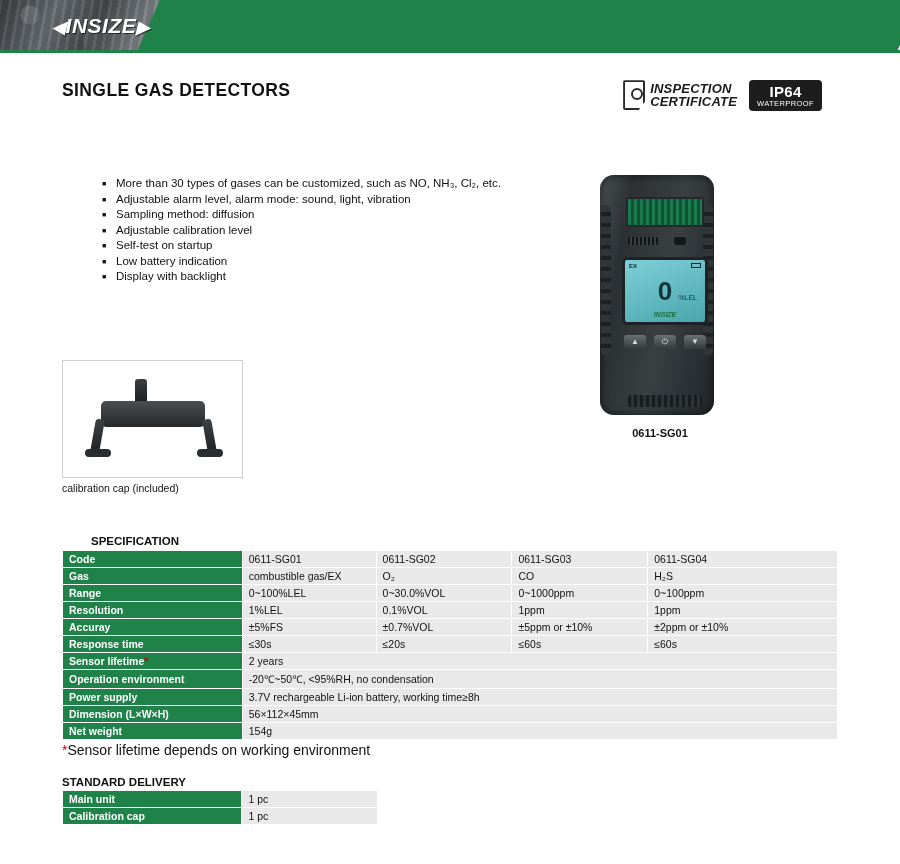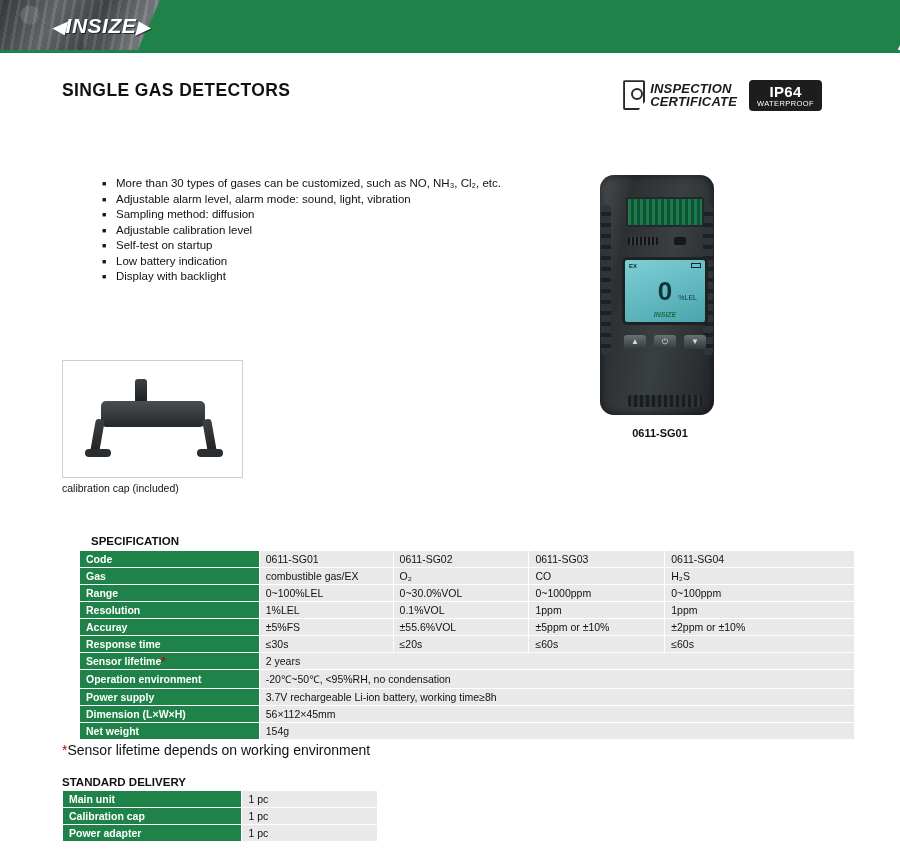--- a/index.html
+++ b/index.html
@@ -203,21 +203,21 @@
   }
 
   
   .sec-title {
     position:absolute; font-size: 11.5px; font-weight: bold; color:#111;
   }
   .spec-title { left: 64px; top: 535px; margin-left: 27px; }
   .delivery-title { left: 62px; top: 776px; }
 
   table { border-collapse: collapse; font-size: 10.5px; }
-  .spec-table { position:absolute; left: 62px; top: 550px; width: 776px; margin-left: 17px; }
+  .spec-table { position:absolute; left: 62px; top: 550px; width: 776px; }
   .spec-table td {
     border: 1px solid #ffffff;
     padding: 2px 6px;
     height: 17px;
     vertical-align: middle;
   }
   .lbl {
     background: #1e8249; color: #fff; font-weight: bold; width: 180px;
   }
   .val { background: #e9e9e9; color:#111; }
@@ -341,21 +341,21 @@
     <tr>
       <td class="lbl">Resolution</td>
       <td class="val c2">1%LEL</td>
       <td class="val c3">0.1%VOL</td>
       <td class="val c4">1ppm</td>
       <td class="val c5">1ppm</td>
     </tr>
     <tr>
       <td class="lbl">Accuray</td>
       <td class="val c2">±5%FS</td>
-      <td class="val c3">±55.6%VOL</td>
+      <td class="val c3">±0.7%VOL</td>
       <td class="val c4">±5ppm or ±10%</td>
       <td class="val c5">±2ppm or ±10%</td>
     </tr>
     <tr>
       <td class="lbl">Response time</td>
       <td class="val c2">≤30s</td>
       <td class="val c3">≤20s</td>
       <td class="val c4">≤60s</td>
       <td class="val c5">≤60s</td>
     </tr>
@@ -389,18 +389,14 @@
 <table class="delivery-table">
   <tbody>
     <tr>
       <td class="lbl">Main unit</td>
       <td class="val">1 pc</td>
     </tr>
     <tr>
       <td class="lbl">Calibration cap</td>
       <td class="val">1 pc</td>
     </tr>
-    <tr>
-      <td class="lbl">Power adapter</td>
-      <td class="val">1 pc</td>
-    </tr>
   </tbody>
 </table>
 
 </body></html>

